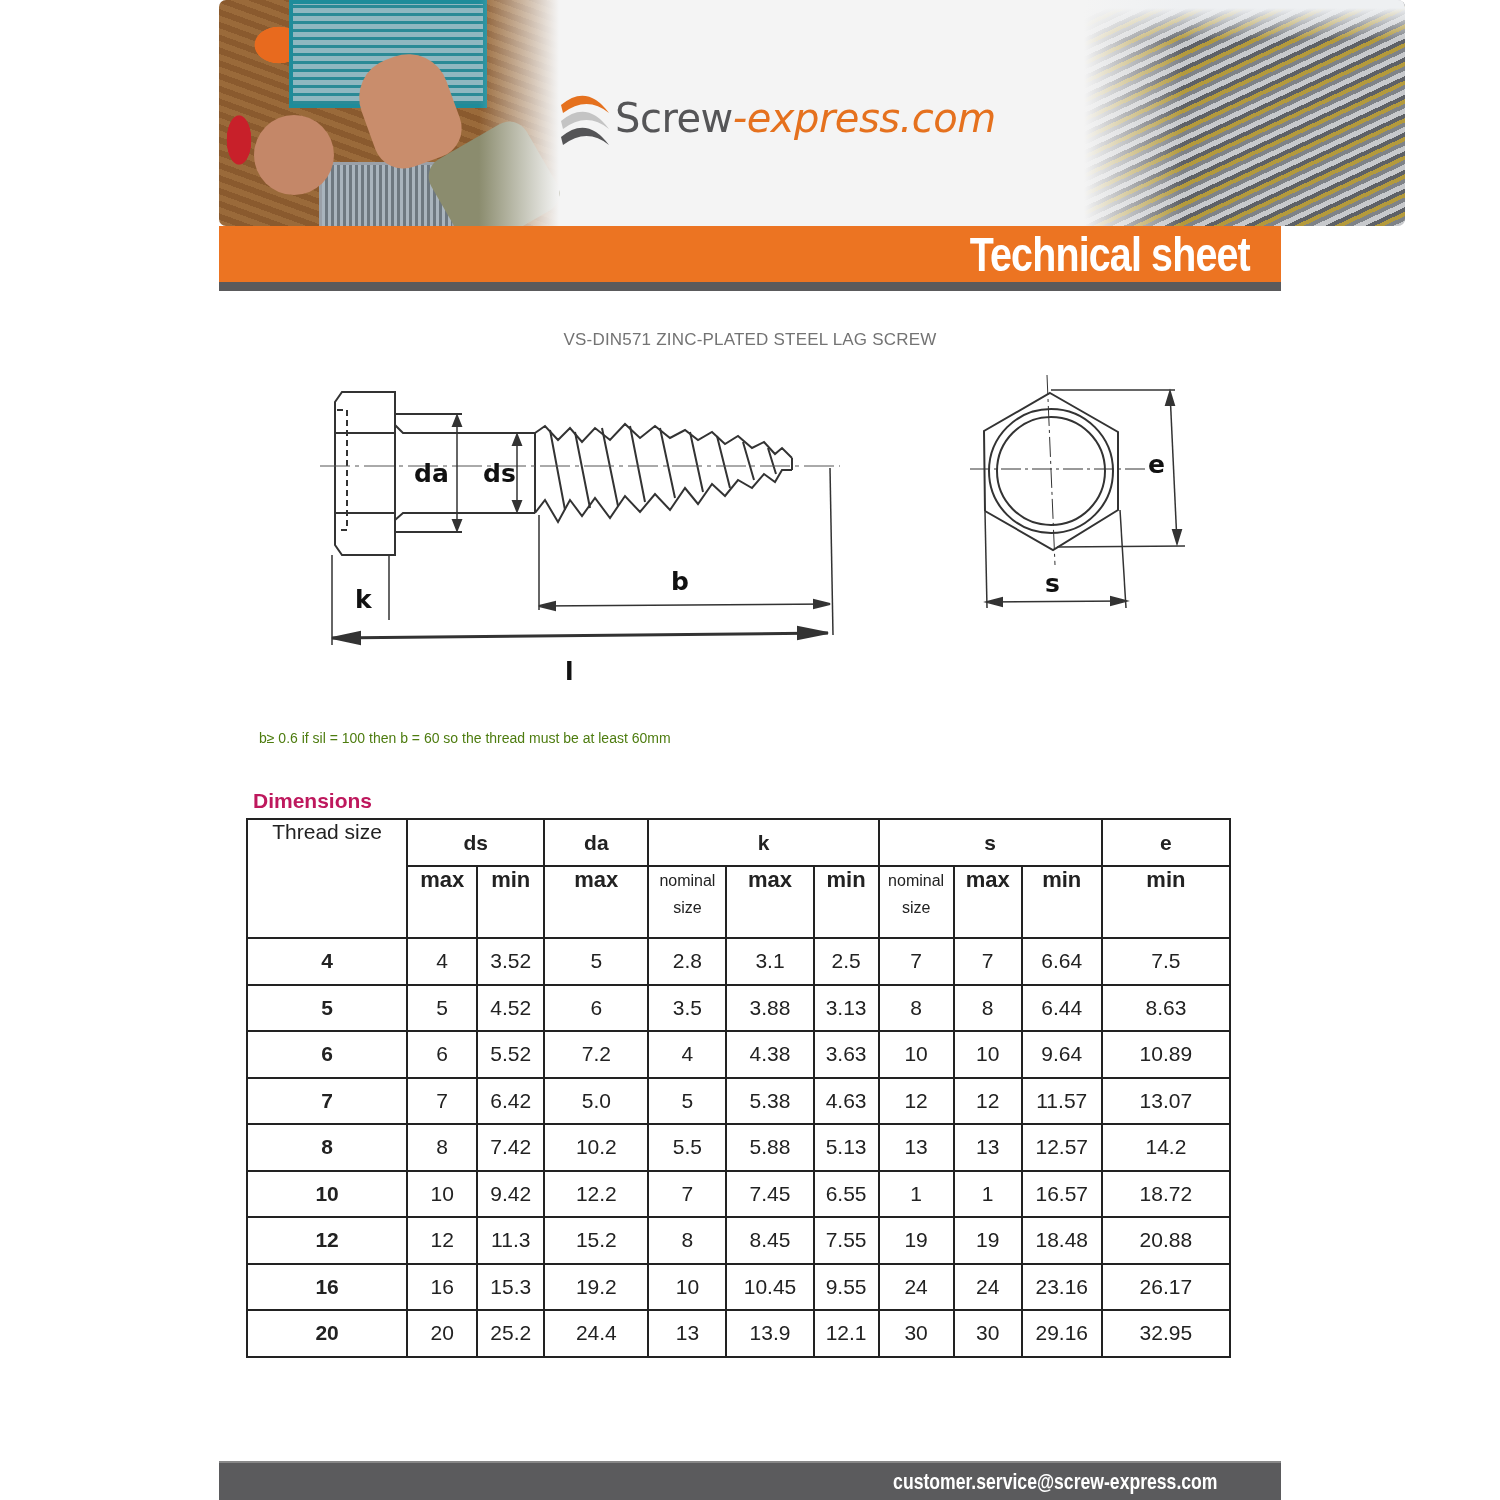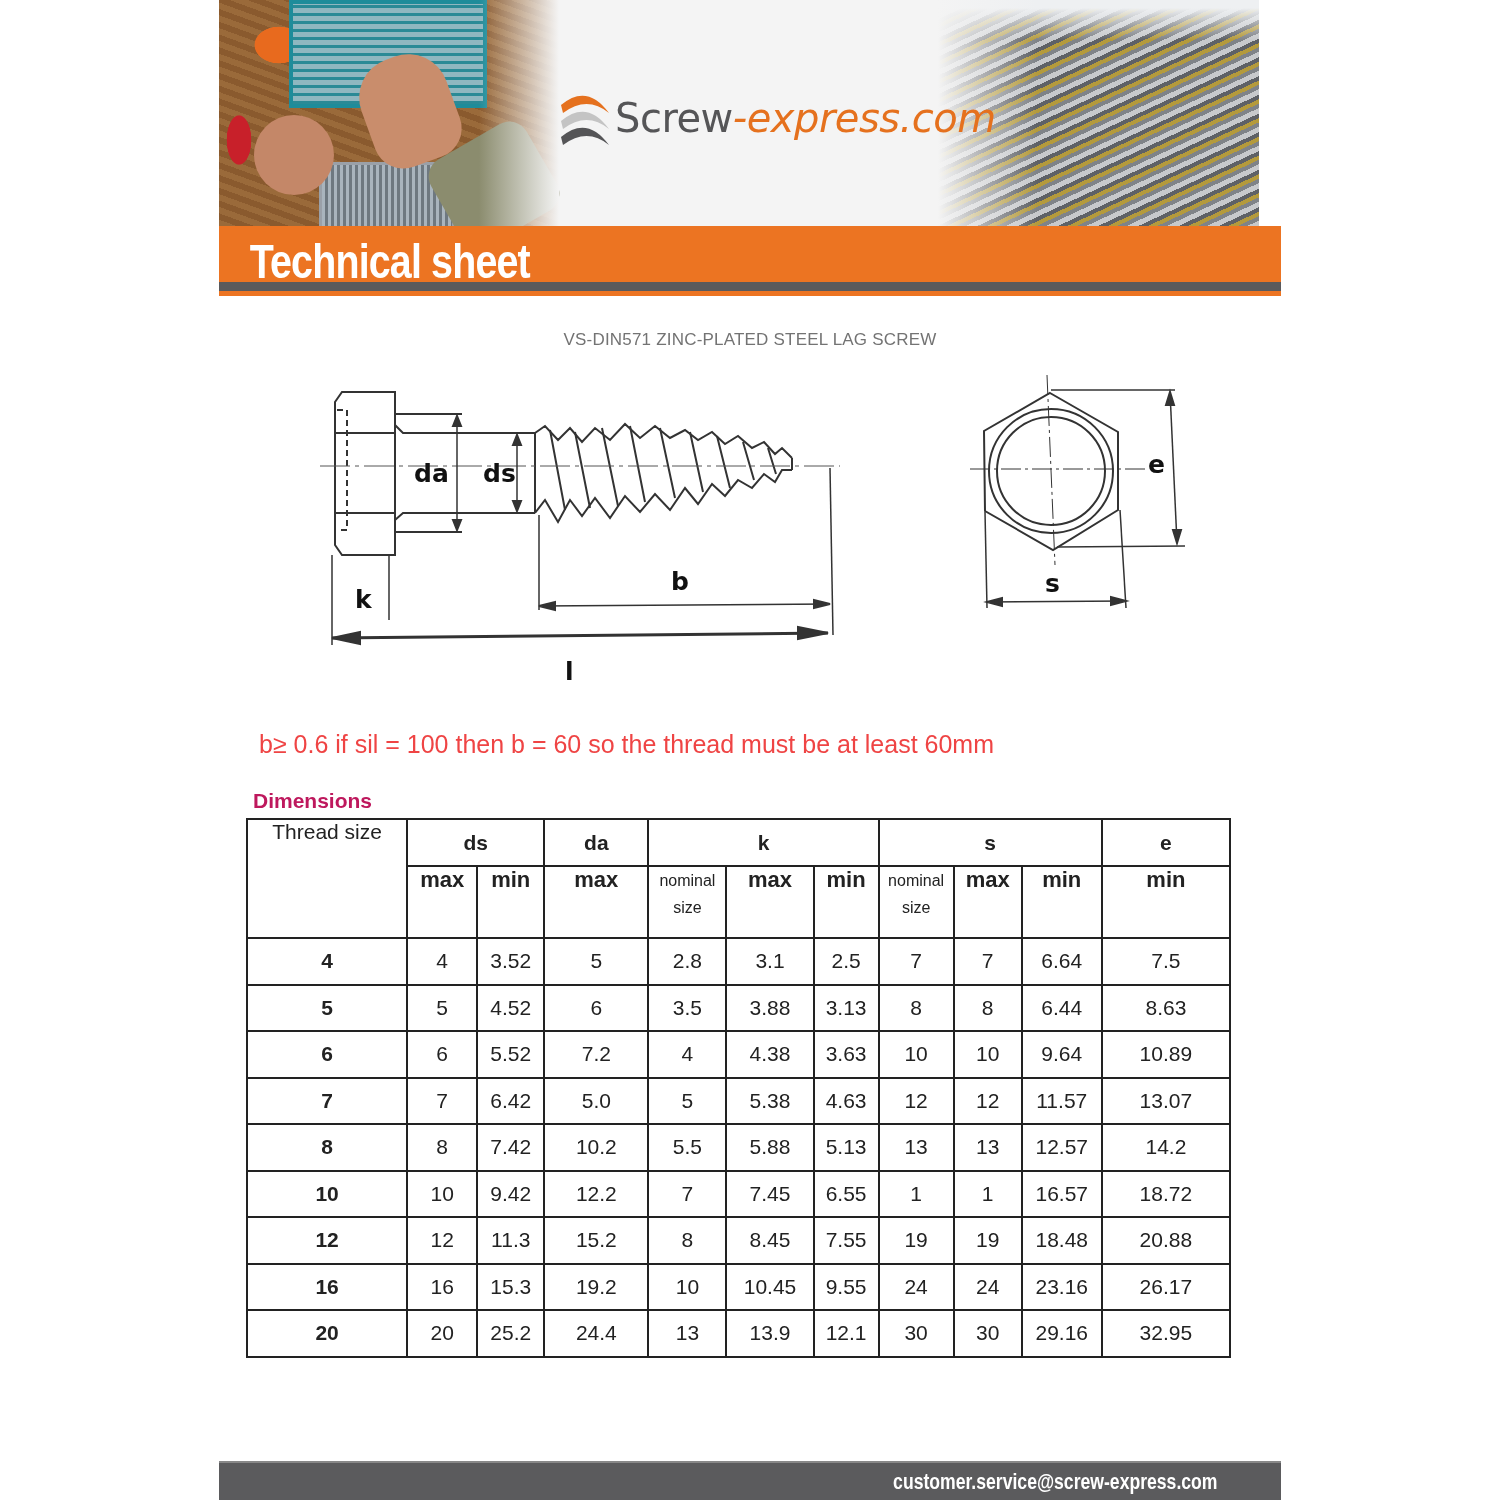--- a/index.html
+++ b/index.html
@@ -1,17 +1,17 @@
 <!DOCTYPE html>
 <html><head>
 <meta charset="utf-8">
 <style>
   html, body { margin:0; padding:0; background:#ffffff; }
   body { width:1500px; height:1500px; position:relative; overflow:hidden; font-family:"Liberation Sans", sans-serif; }
-  .banner { position:absolute; left:219px; top:0; width:1040px; height:226px; overflow:hidden; background:#f4f4f4; }
+  .banner { position:absolute; left:219px; top:0; width:1186px; height:226px; overflow:hidden; background:#f4f4f4;border-radius:7px; }
   .photo-left { position:absolute; left:0; top:0; width:340px; height:226px;
     background:
       radial-gradient(ellipse 40px 30px at 60px 45px, #e86a1e 60%, transparent 62%),
       radial-gradient(ellipse 30px 60px at 20px 140px, #c8202a 40%, transparent 42%),
       linear-gradient(90deg, transparent 0, transparent 72%, rgba(255,255,255,0.0) 72%),
       repeating-linear-gradient(20deg, #9a6a3a 0 6px, #8a5a2e 6px 12px);
   }
   .photo-left .box1 { position:absolute; left:70px; top:0; width:190px; height:100px; background:repeating-linear-gradient(0deg,#2a8a96 0 3px,#8fb7c0 3px 8px); border:4px solid #1e8c9a; }
   .photo-left .box2 { position:absolute; left:100px; top:162px; width:130px; height:64px; background:repeating-linear-gradient(90deg,#a9b4bd 0 3px,#6e7880 3px 6px); border:3px solid #9aa0a8; }
   .photo-left .hand1 { position:absolute; left:145px; top:55px; width:90px; height:110px; background:#c98d6c; border-radius:40px 40px 30px 30px; transform:rotate(-20deg); }
@@ -22,26 +22,26 @@
     background:
       repeating-linear-gradient(-25deg, #c7c9cc 0 5px, #7f8388 5px 9px, #b49a3c 9px 13px, #5e6166 13px 17px);
   }
   .photo-right .fade { position:absolute; left:0; top:0; width:110px; height:226px; background:linear-gradient(90deg, #f4f4f4 10%, rgba(244,244,244,0)); }
   .photo-right .top { position:absolute; left:0; top:0; width:332px; height:40px; background:linear-gradient(180deg, #eef0f2 20%, rgba(238,240,242,0)); }
   .logo { position:absolute; left:338px; top:78px; height:80px; display:flex; align-items:center; }
   .logo-mark { width:60px; height:70px; position:relative; }
   .logo-text { font-family:"DejaVu Sans", sans-serif; font-size:40px; letter-spacing:-0.5px; margin-left:-2px; }
   .logo-text .a { color:#555557; }
   .logo-text .b { color:#e5711e; font-style:italic; }
-  .title-bar { position:absolute; left:219px; top:226px; width:1062px; height:70px; background:#ec7422; display:flex; align-items:center; justify-content:flex-start; }
+  .title-bar { position:absolute; left:219px; top:226px; width:1062px; height:56px; background:#ec7422; display:flex; align-items:center; justify-content:flex-end; }
   .title-bar span { color:#fff; font-family:"Liberation Sans", sans-serif; font-weight:bold; font-size:48px; letter-spacing:-1px; transform:scaleX(0.82); display:inline-block; }
   .title-shadow { position:absolute; left:219px; top:282px; width:1062px; height:9px; background:#5a5a5c; }
   .subtitle { position:absolute; left:0; width:1500px; top:330px; text-align:center; color:#737373; font-size:17px; letter-spacing:0.2px; }
   .diagram { position:absolute; left:320px; top:370px; }
-  .note { position:absolute; left:259px; top:730px; font-size:25px; color:#ef4444; }
+  .note { position:absolute; left:259px; top:730px; font-size:14px; color:#4d7c0f; }
   .dim-title { position:absolute; left:253px; top:789px; font-size:21px; font-weight:bold; color:#be185d; }
   table.dims { position:absolute; left:246px; top:818px; border-collapse:collapse; width:985px; }
   table.dims td { border:2px solid #222; text-align:center; font-size:21px; color:#222; padding:0; }
   .hdr1 td { height:45px; font-weight:bold; font-size:22px; }
   .hdr2 td { height:70px; vertical-align:top; padding-top:10px;margin-top:16px; }
   .hdr2 .big { font-weight:bold; font-size:22px; }
   .hdr2 .small { font-size:16px; line-height:27px; padding-top:0; }
   td.thread-hdr { font-size:15px; font-weight:normal !important; vertical-align:top; padding-top:14px;border-radius:21px; }
   tr.row td { height:44.5px; }
   tr.row td.size { font-weight:bold; }

